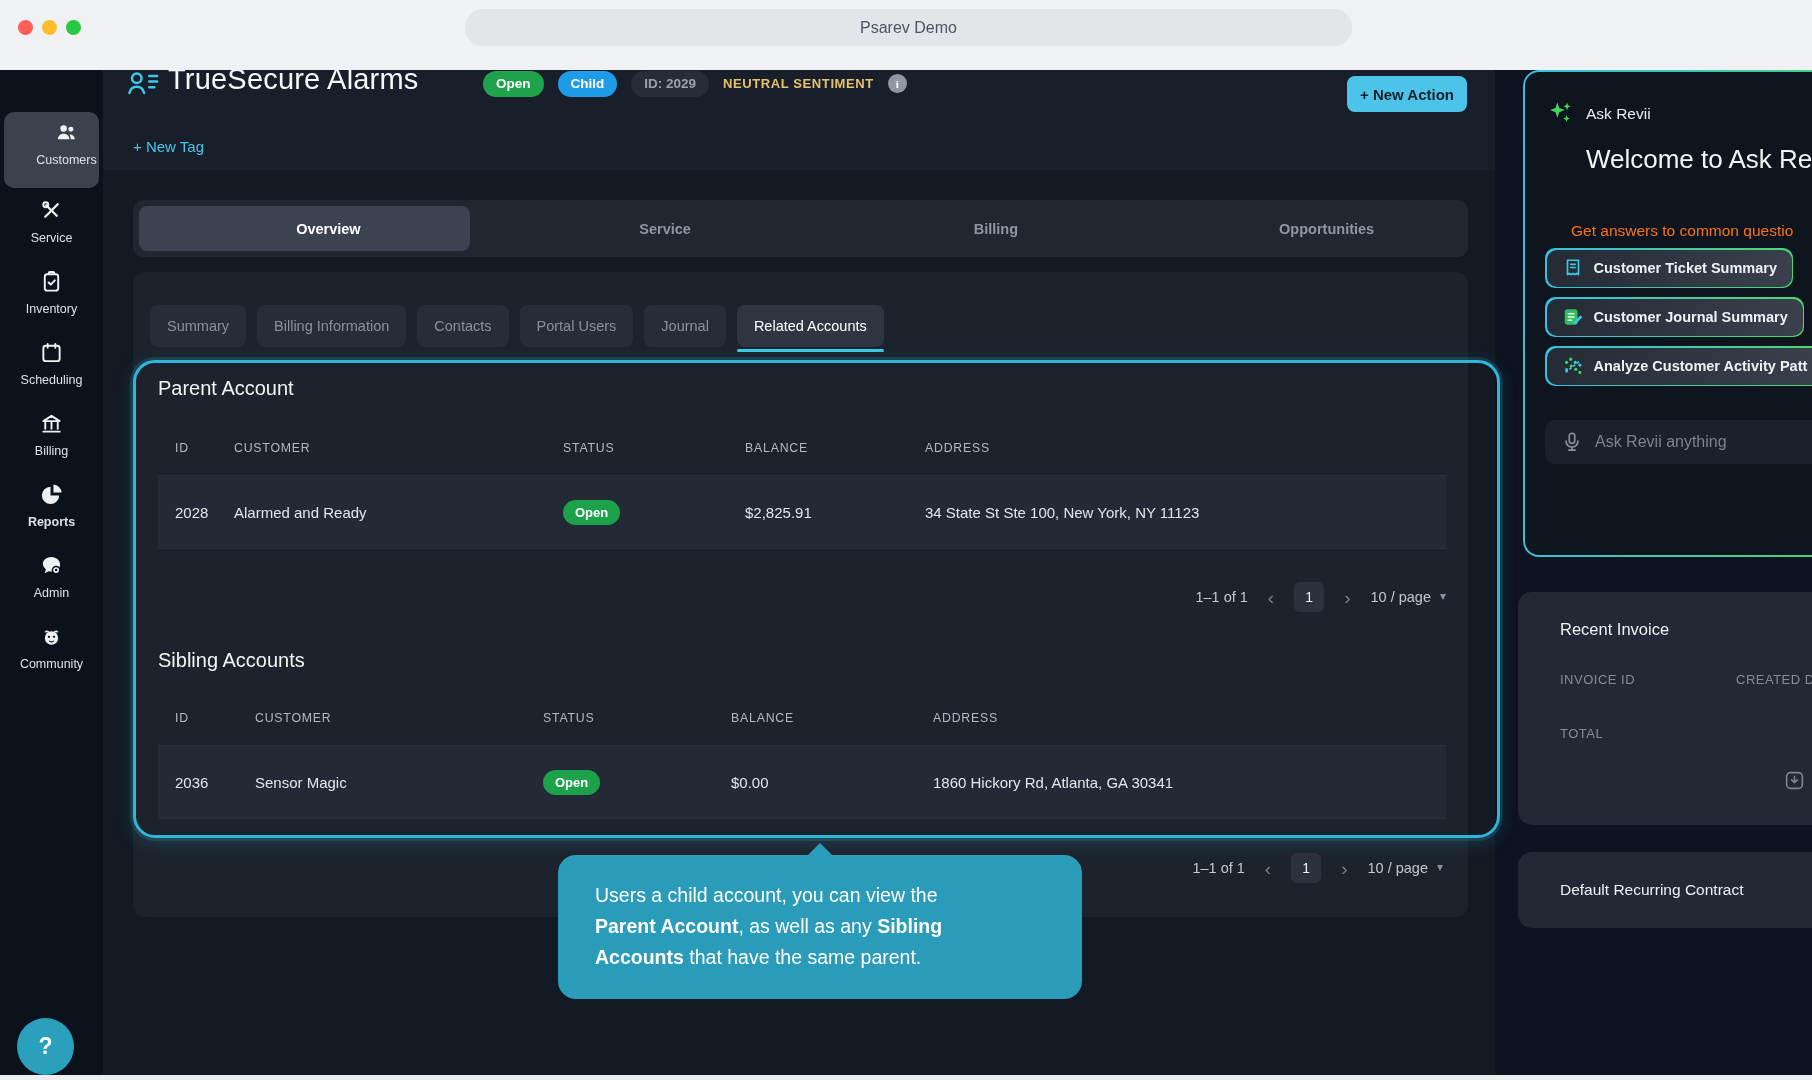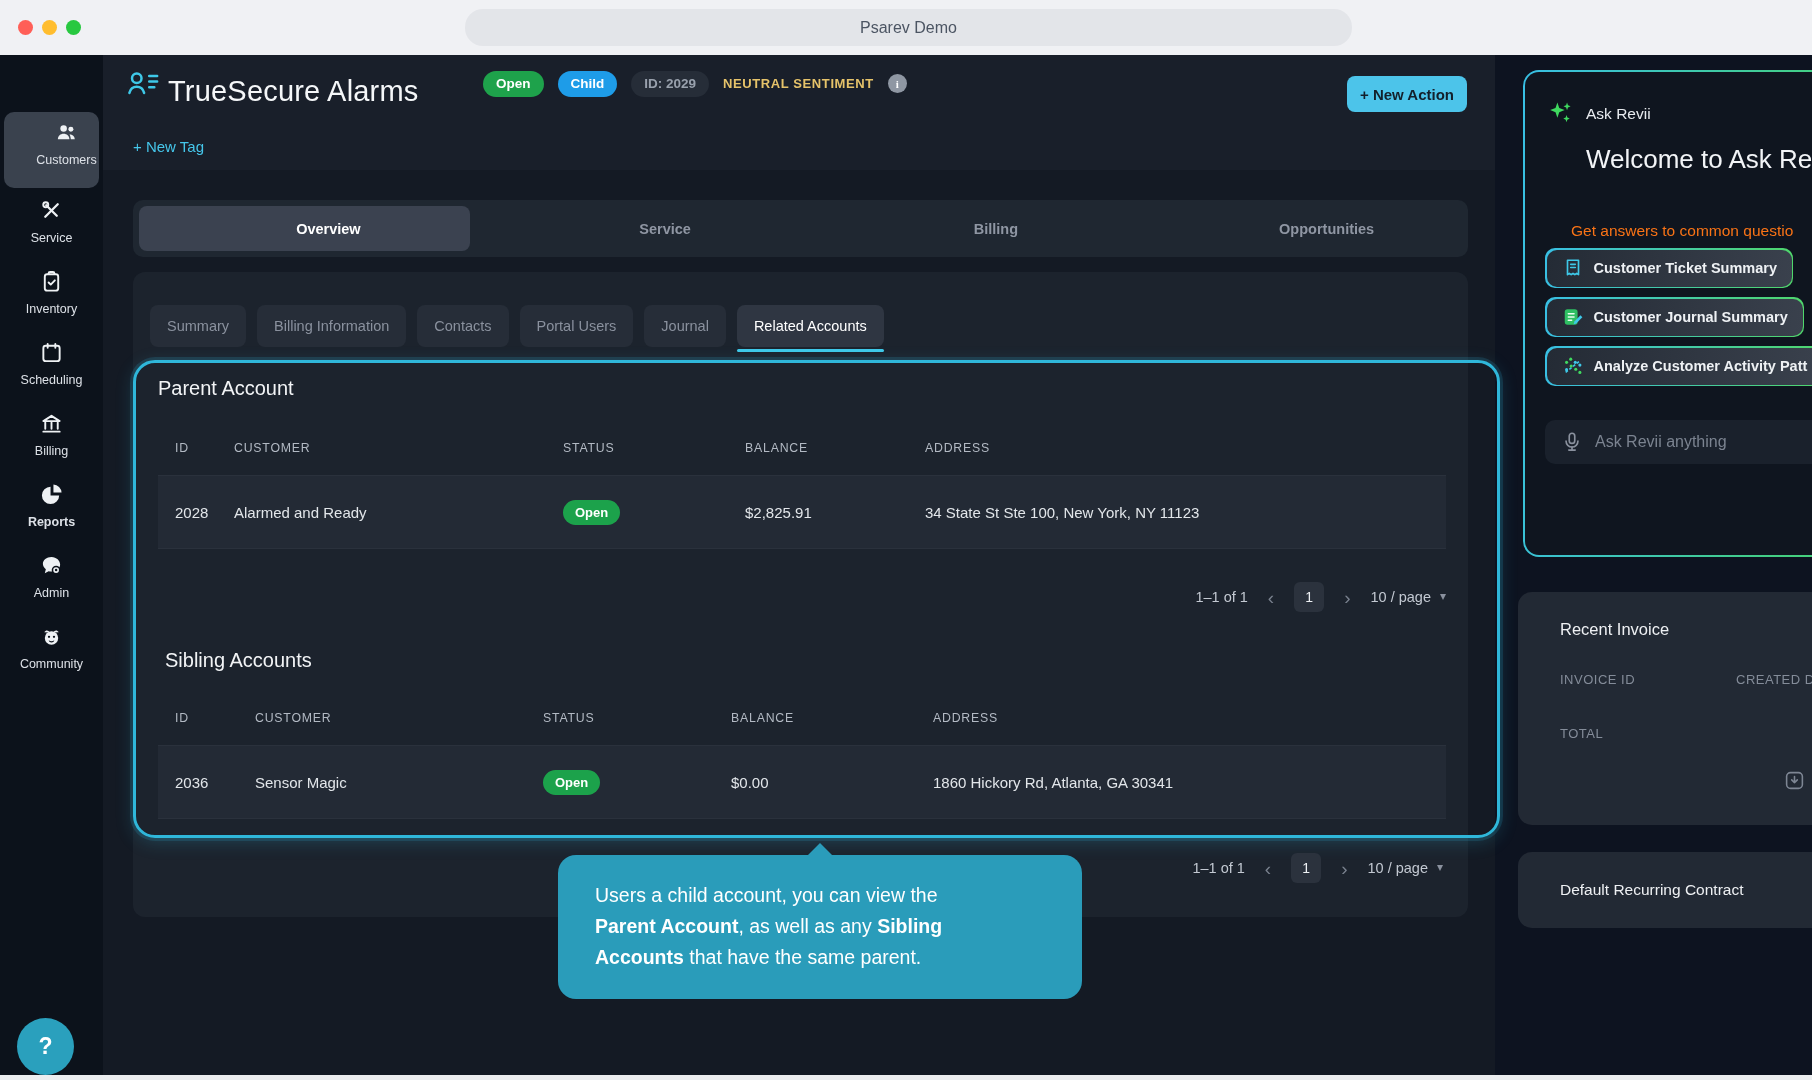--- a/index.html
+++ b/index.html
@@ -1,38 +1,38 @@
 <!DOCTYPE html>
 <html><head>
 <meta charset="utf-8">
 <style>
   * { margin:0; padding:0; box-sizing:border-box; }
   body { font-family:"Liberation Sans", sans-serif; background:#000; }
   .screen { position:relative; width:1812px; height:1080px; background:#141a24; overflow:hidden; font-family:"Liberation Sans", sans-serif; }
 
   
-  .titlebar { position:absolute; left:0; top:0; width:1812px; height:55px; background:#f0f1f4; z-index:40; }
+  .titlebar { position:absolute; left:0; top:0; width:1812px; height:70px; background:#f0f1f4; z-index:40; }
   .tl { position:absolute; top:20px; width:15px; height:15px; border-radius:50%; }
   .tl.red { left:18px; background:#ff5f57; }
   .tl.yellow { left:42px; background:#ffbd2e; }
   .tl.green { left:66px; background:#28c840; }
   .titlebar-pill { position:absolute; left:465px; top:9px; width:887px; height:37px; background:#e3e5e9; border-radius:18px; display:flex; align-items:center; justify-content:center; color:#4c5563; font-size:16px; }
 
   
   .sidebar { position:absolute; left:0; top:55px; width:103px; height:1020px; background:#0c121b; z-index:10; }
   .side-item { position:absolute; left:0; width:103px; text-align:center; color:#e6e9ee; cursor:pointer; }
   .side-item .icn { display:block; margin:0 auto 6px auto; width:23px; height:23px; color:#eef1f4; }
   .side-item .lbl { font-size:12.5px; color:#dde1e7; }
   .active-tile { position:absolute; left:4px; top:57px; width:95px; height:76px; background:#3a424e; border-radius:10px; }
   .help-btn { position:absolute; left:17px; top:1018px; width:57px; height:57px; border-radius:50%; background:#2aa0bd; color:#fff; font-size:23px; font-weight:700; display:flex; align-items:center; justify-content:center; z-index:20; }
 
   
   .header-strip { position:absolute; left:103px; top:55px; width:1392px; height:115px; background:#191f2a; }
   .contact-icon { position:absolute; left:126px; top:68px; width:34px; height:30px; }
-  .page-title { position:absolute; left:168px; top:75px; font-size:29px; font-weight:500; color:#f5f7f9; letter-spacing:.2px; }
+  .page-title { position:absolute; left:168px; top:63px; font-size:29px; font-weight:500; color:#f5f7f9; letter-spacing:.2px; }
   .badges { position:absolute; left:483px; top:70px; height:27px; display:flex; align-items:center; gap:14px; }
   .pill { display:inline-flex; align-items:center; height:26px; padding:0 13px; border-radius:13px; font-size:13.5px; font-weight:700; color:#fff; }
   .pill.open { background:#1ea24b; }
   .pill.child { background:#1e9ce8; }
   .pill.idp { background:#262d38; color:#99a1ad; }
   .sentiment { font-size:13px; font-weight:700; letter-spacing:.6px; color:#e6c36a; }
   .info-dot { width:19px; height:19px; border-radius:50%; background:#8f97a3; color:#fff; font-size:11px; font-weight:700; display:flex; align-items:center; justify-content:center; font-family:"Liberation Serif", serif; }
   .new-tag { position:absolute; left:133px; top:138px; font-size:15px; color:#45c6ea; cursor:pointer; }
   .new-action { position:absolute; left:1347px; top:76px; width:120px; height:36px; background:#4cc4ea; border-radius:8px; color:#13202b; font-size:15px; font-weight:700; display:flex; align-items:center; justify-content:center; cursor:pointer; }
 
@@ -267,21 +267,21 @@
       <span>1–1 of 1</span>
       <span class="pg-chev">‹</span>
       <span class="pg-num">1</span>
       <span class="pg-chev">›</span>
       <span class="pg-size">
         <span>10 / page</span>
         <span class="pg-caret">▾</span>
       </span>
     </div>
 
-    <div class="sec-title" style="top:286px;margin-left:7px;">Sibling Accounts</div>
+    <div class="sec-title" style="top:286px;">Sibling Accounts</div>
 
     <div class="thead tgrid-sibling" style="top:348px;">
       <span>ID</span>
       <span>CUSTOMER</span>
       <span>STATUS</span>
       <span>BALANCE</span>
       <span>ADDRESS</span>
     </div>
     <div class="hdiv" style="top:382px;"></div>
 

